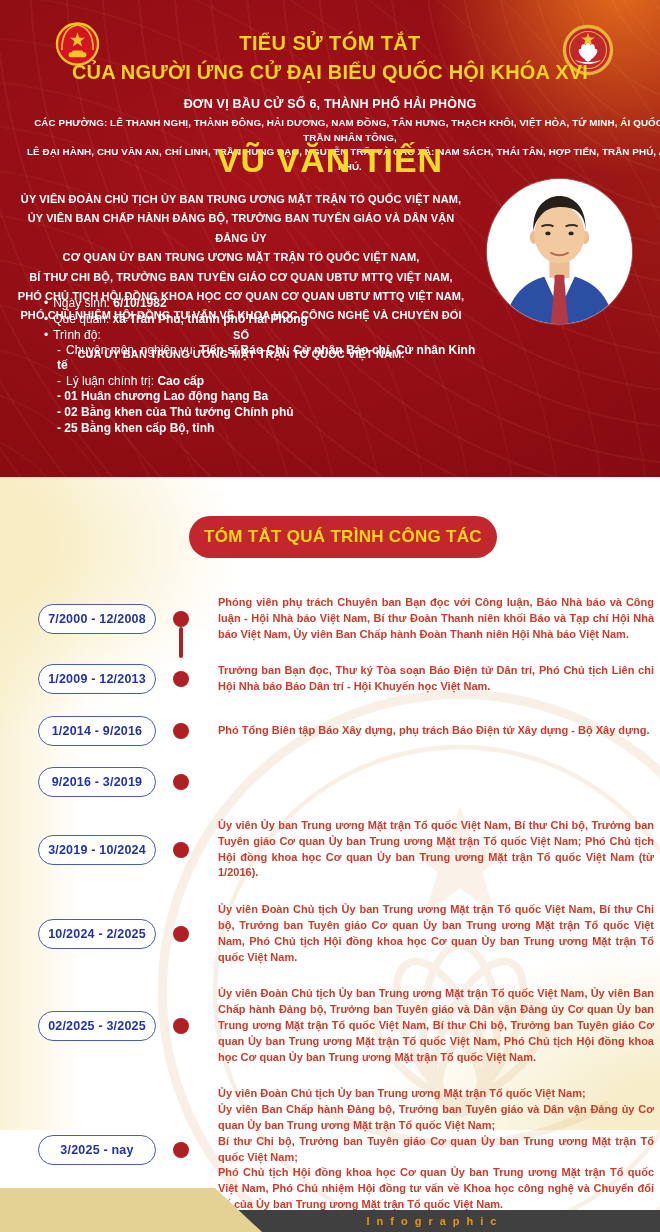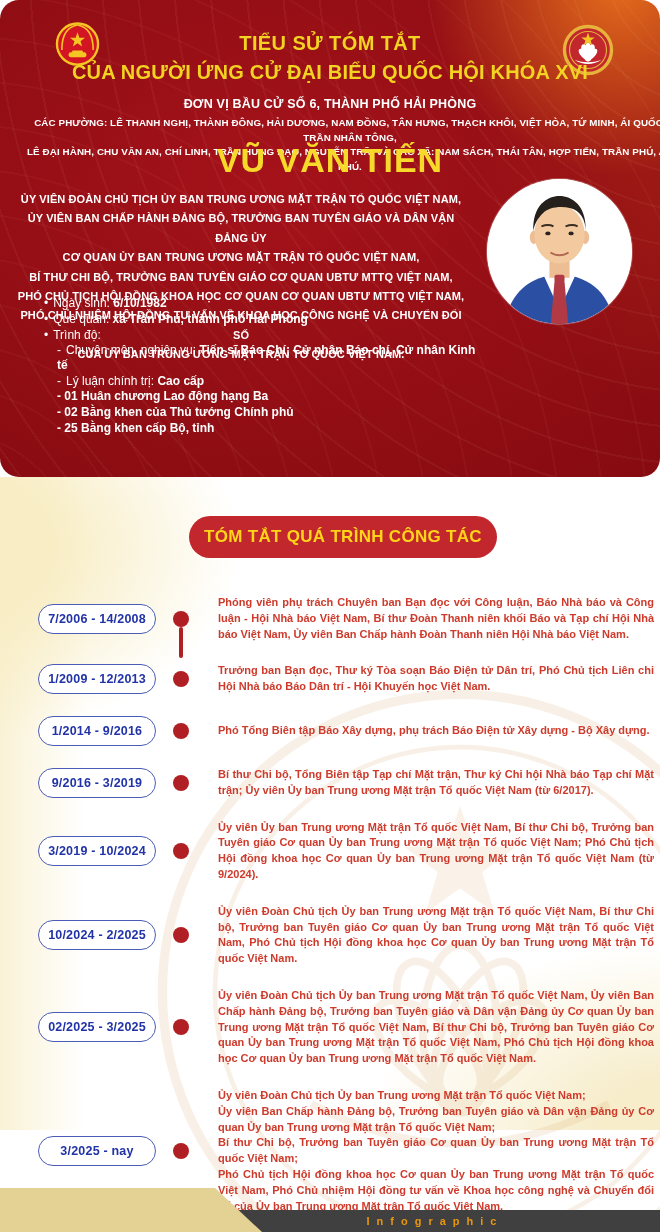--- a/index.html
+++ b/index.html
@@ -7,21 +7,20 @@
     position:relative;width:660px;height:1232px;margin:0 auto;overflow:hidden;
     font-family:"Liberation Sans",sans-serif;background:#fff;
   }
   
   .hero{
     position:absolute;left:0;top:0;width:660px;height:477px;
     background:
       radial-gradient(circle 270px at 94% -4%, rgba(243,126,30,.85), rgba(243,126,30,0) 72%),
       radial-gradient(circle 430px at 118% 28%, rgba(215,85,25,.28), rgba(215,85,25,0) 70%),
       radial-gradient(ellipse 780px 540px at 42% 38%, #a5121a 0%, #8a0c12 62%, #7c090f 100%);
-    border-radius: 19px;
   }
   .hero::before{content:"";position:absolute;inset:0;pointer-events:none;background:
       repeating-radial-gradient(circle at 108% -8%, rgba(255,220,180,0) 0 34px, rgba(255,210,170,.05) 34px 36px),
       repeating-radial-gradient(circle at -8% 118%, rgba(255,200,160,0) 0 42px, rgba(255,190,150,.04) 42px 44px);}
   .emblem-l{position:absolute;left:54px;top:20px;width:47px;height:50px;}
   .emblem-r{position:absolute;left:561px;top:22px;width:54px;height:56px;}
   .h-center{position:absolute;left:0;width:660px;text-align:center;}
   .title1{top:32px;font-size:20px;font-weight:bold;color:#F2D222;letter-spacing:.4px;}
   .title2{top:61px;font-size:20px;font-weight:bold;color:#F2D222;letter-spacing:.2px;}
   .district{top:97px;font-size:12.5px;font-weight:bold;color:#fff;letter-spacing:.2px;}
@@ -160,21 +159,21 @@
       </g>
     </svg>
 
     <div class="pill">
       <span>TÓM TẮT QUÁ TRÌNH CÔNG TÁC</span>
     </div>
 
     <div class="timeline" id="timeline">
       <div class="t-line" id="t-line" style="top: 32px; height: 31px;"></div>
     <div class="t-row">
-          <div class="t-date">7/2006 - 14/2008</div>
+          <div class="t-date">7/2000 - 12/2008</div>
           <div class="t-dotcol">
             <div class="t-dot"></div>
           </div>
           <div class="t-text">Phóng viên phụ trách Chuyên ban Bạn đọc với Công luận, Báo Nhà báo và Công luận - Hội Nhà báo Việt Nam, Bí thư Đoàn Thanh niên khối Báo và Tạp chí Hội Nhà báo Việt Nam, Ủy viên Ban Chấp hành Đoàn Thanh niên Hội Nhà báo Việt Nam.</div>
         </div>
         <div class="t-row">
           <div class="t-date">1/2009 - 12/2013</div>
           <div class="t-dotcol">
             <div class="t-dot"></div>
           </div>
@@ -185,28 +184,27 @@
           <div class="t-dotcol">
             <div class="t-dot"></div>
           </div>
           <div class="t-text">Phó Tổng Biên tập Báo Xây dựng, phụ trách Báo Điện tử Xây dựng - Bộ Xây dựng.</div>
         </div>
         <div class="t-row">
           <div class="t-date">9/2016 - 3/2019</div>
           <div class="t-dotcol">
             <div class="t-dot"></div>
           </div>
-          <div class="t-text">Bí thư Chi bộ, Tổng Biên tập Tạp chí Mặt trận, Thư ký Chi hội Nhà báo Tạp chí Mặt trận; Ủy viên Ủy ban Trung ương Mặt trận Tổ quốc Việt Nam (từ 6/2017).</div>
         </div>
         <div class="t-row">
           <div class="t-date">3/2019 - 10/2024</div>
           <div class="t-dotcol">
             <div class="t-dot"></div>
           </div>
-          <div class="t-text">Ủy viên Ủy ban Trung ương Mặt trận Tổ quốc Việt Nam, Bí thư Chi bộ, Trưởng ban Tuyên giáo Cơ quan Ủy ban Trung ương Mặt trận Tổ quốc Việt Nam; Phó Chủ tịch Hội đồng khoa học Cơ quan Ủy ban Trung ương Mặt trận Tổ quốc Việt Nam (từ 9/2024).</div>
+          <div class="t-text">Ủy viên Ủy ban Trung ương Mặt trận Tổ quốc Việt Nam, Bí thư Chi bộ, Trưởng ban Tuyên giáo Cơ quan Ủy ban Trung ương Mặt trận Tổ quốc Việt Nam; Phó Chủ tịch Hội đồng khoa học Cơ quan Ủy ban Trung ương Mặt trận Tổ quốc Việt Nam (từ 1/2016).</div>
         </div>
         <div class="t-row">
           <div class="t-date">10/2024 - 2/2025</div>
           <div class="t-dotcol">
             <div class="t-dot"></div>
           </div>
           <div class="t-text">Ủy viên Đoàn Chủ tịch Ủy ban Trung ương Mặt trận Tổ quốc Việt Nam, Bí thư Chi bộ, Trưởng ban Tuyên giáo Cơ quan Ủy ban Trung ương Mặt trận Tổ quốc Việt Nam, Phó Chủ tịch Hội đồng khoa học Cơ quan Ủy ban Trung ương Mặt trận Tổ quốc Việt Nam.</div>
         </div>
         <div class="t-row">
           <div class="t-date">02/2025 - 3/2025</div>

